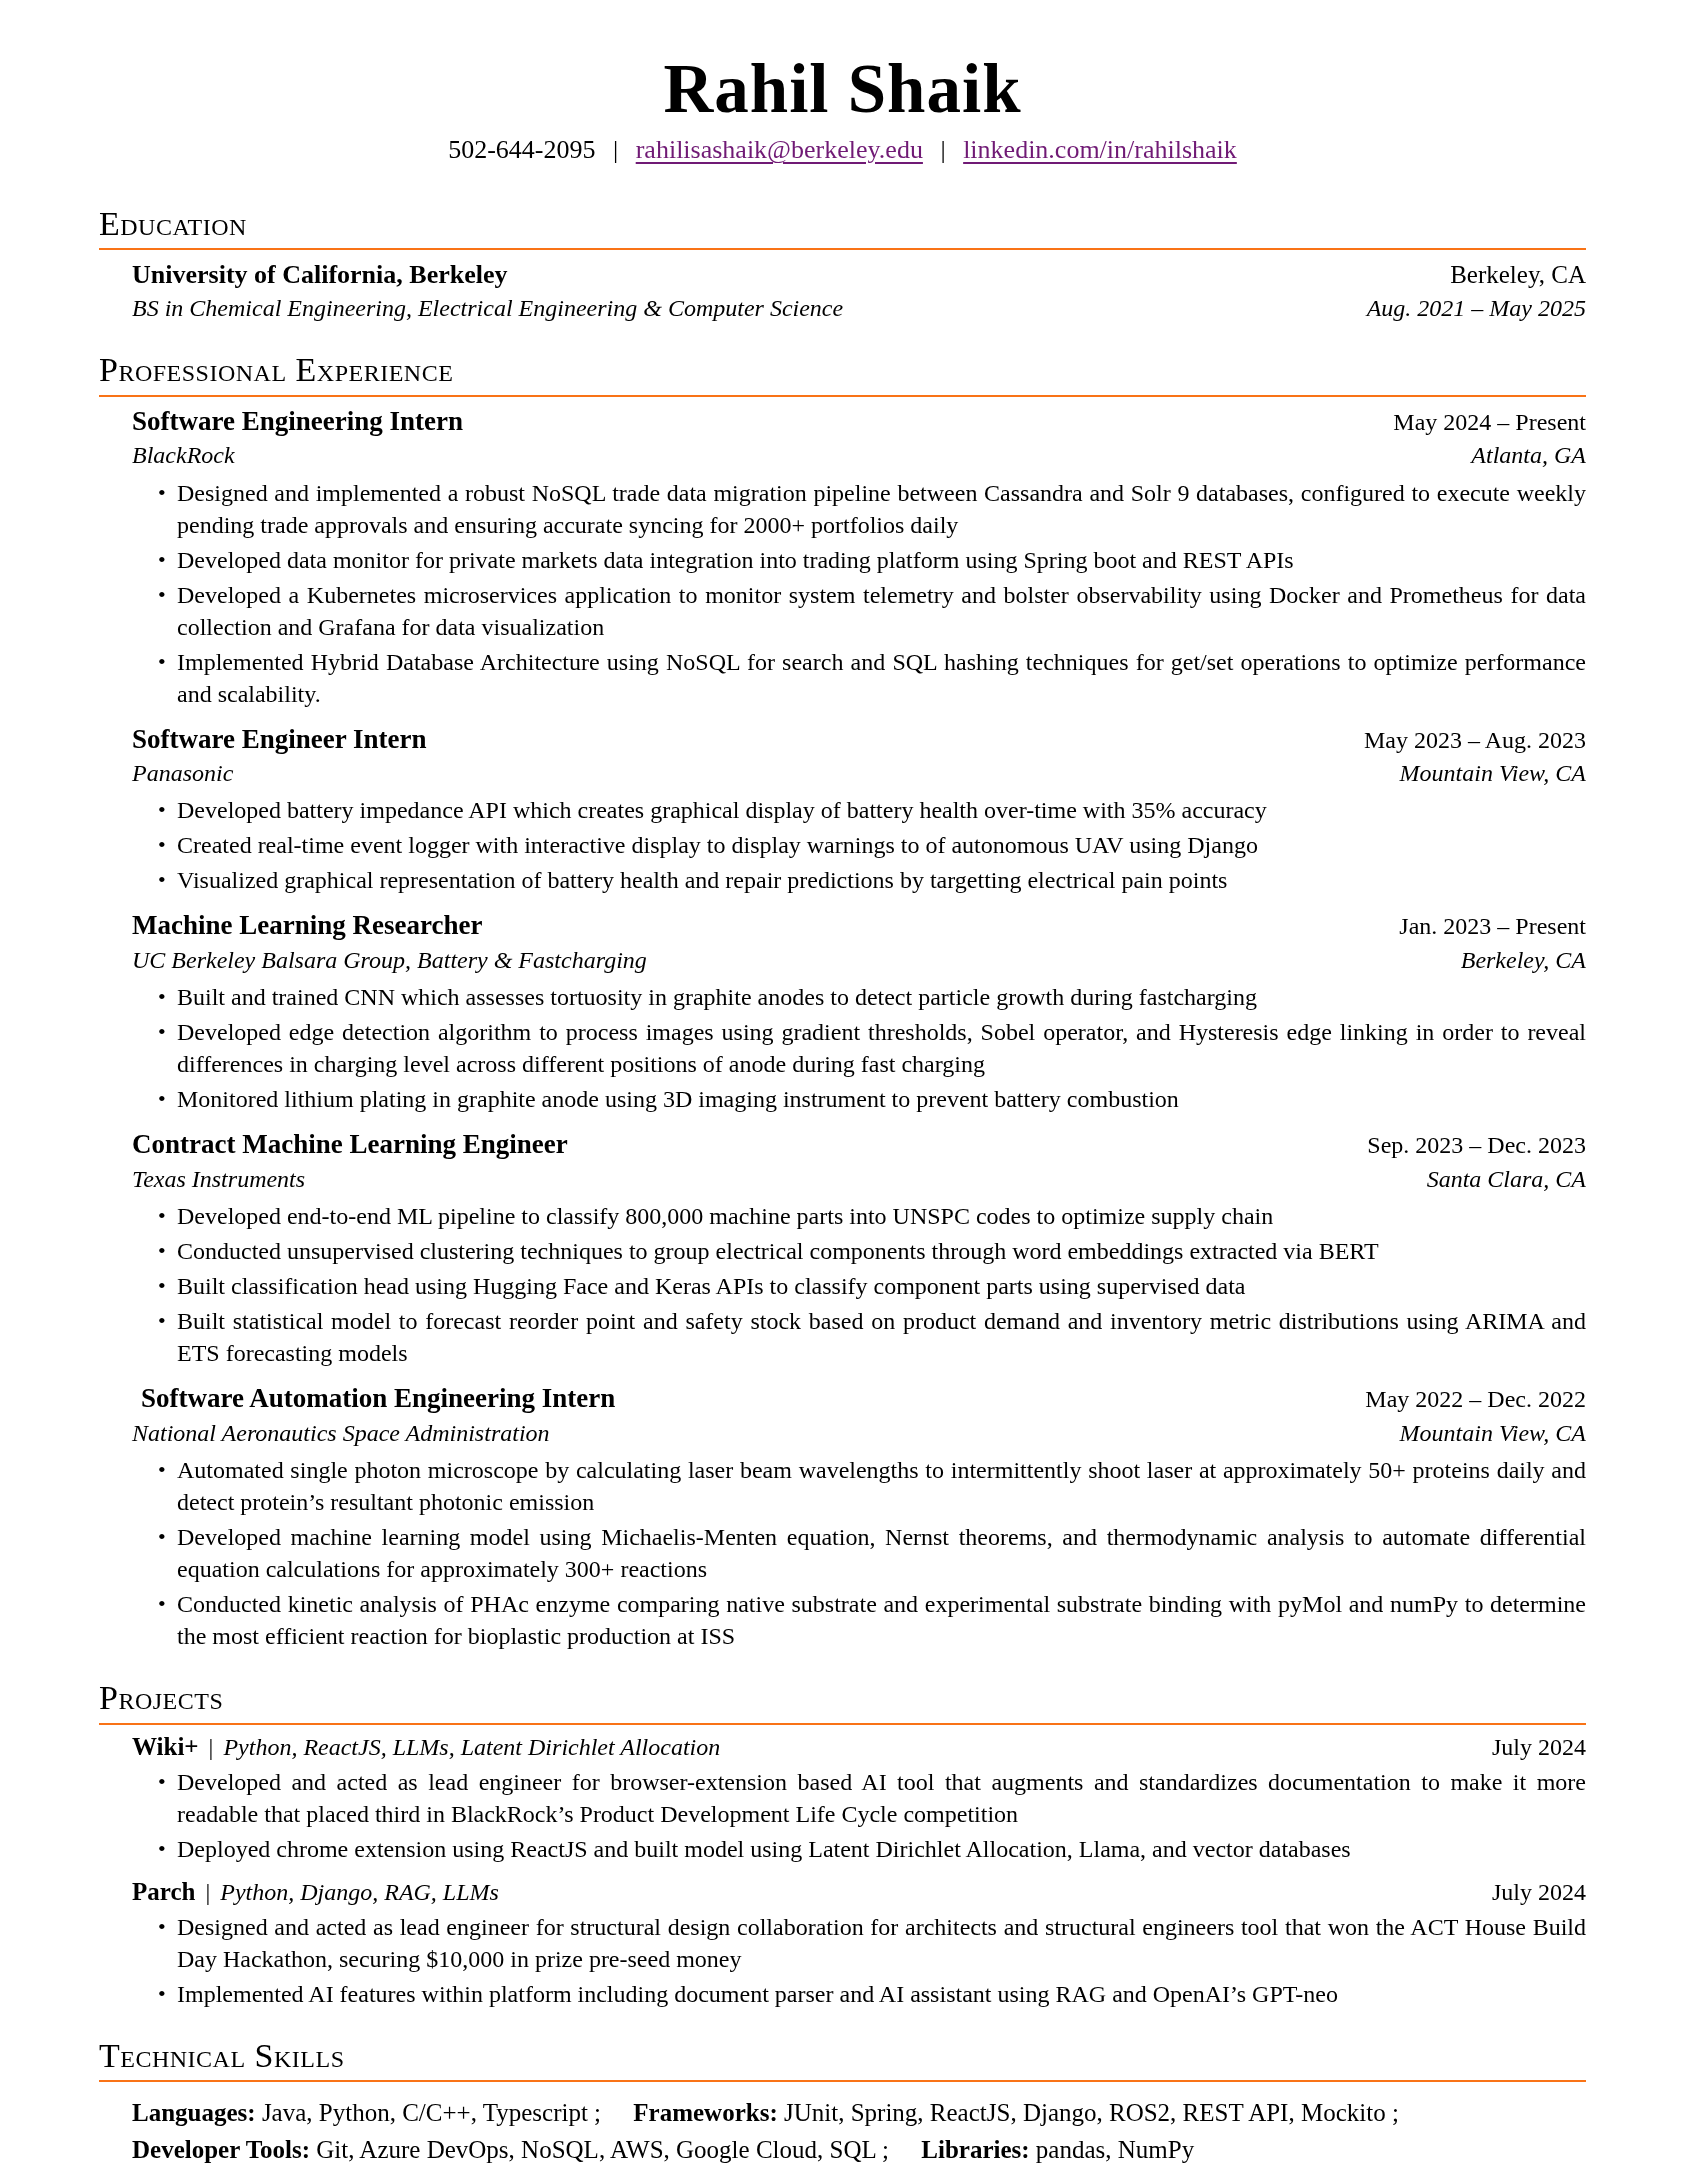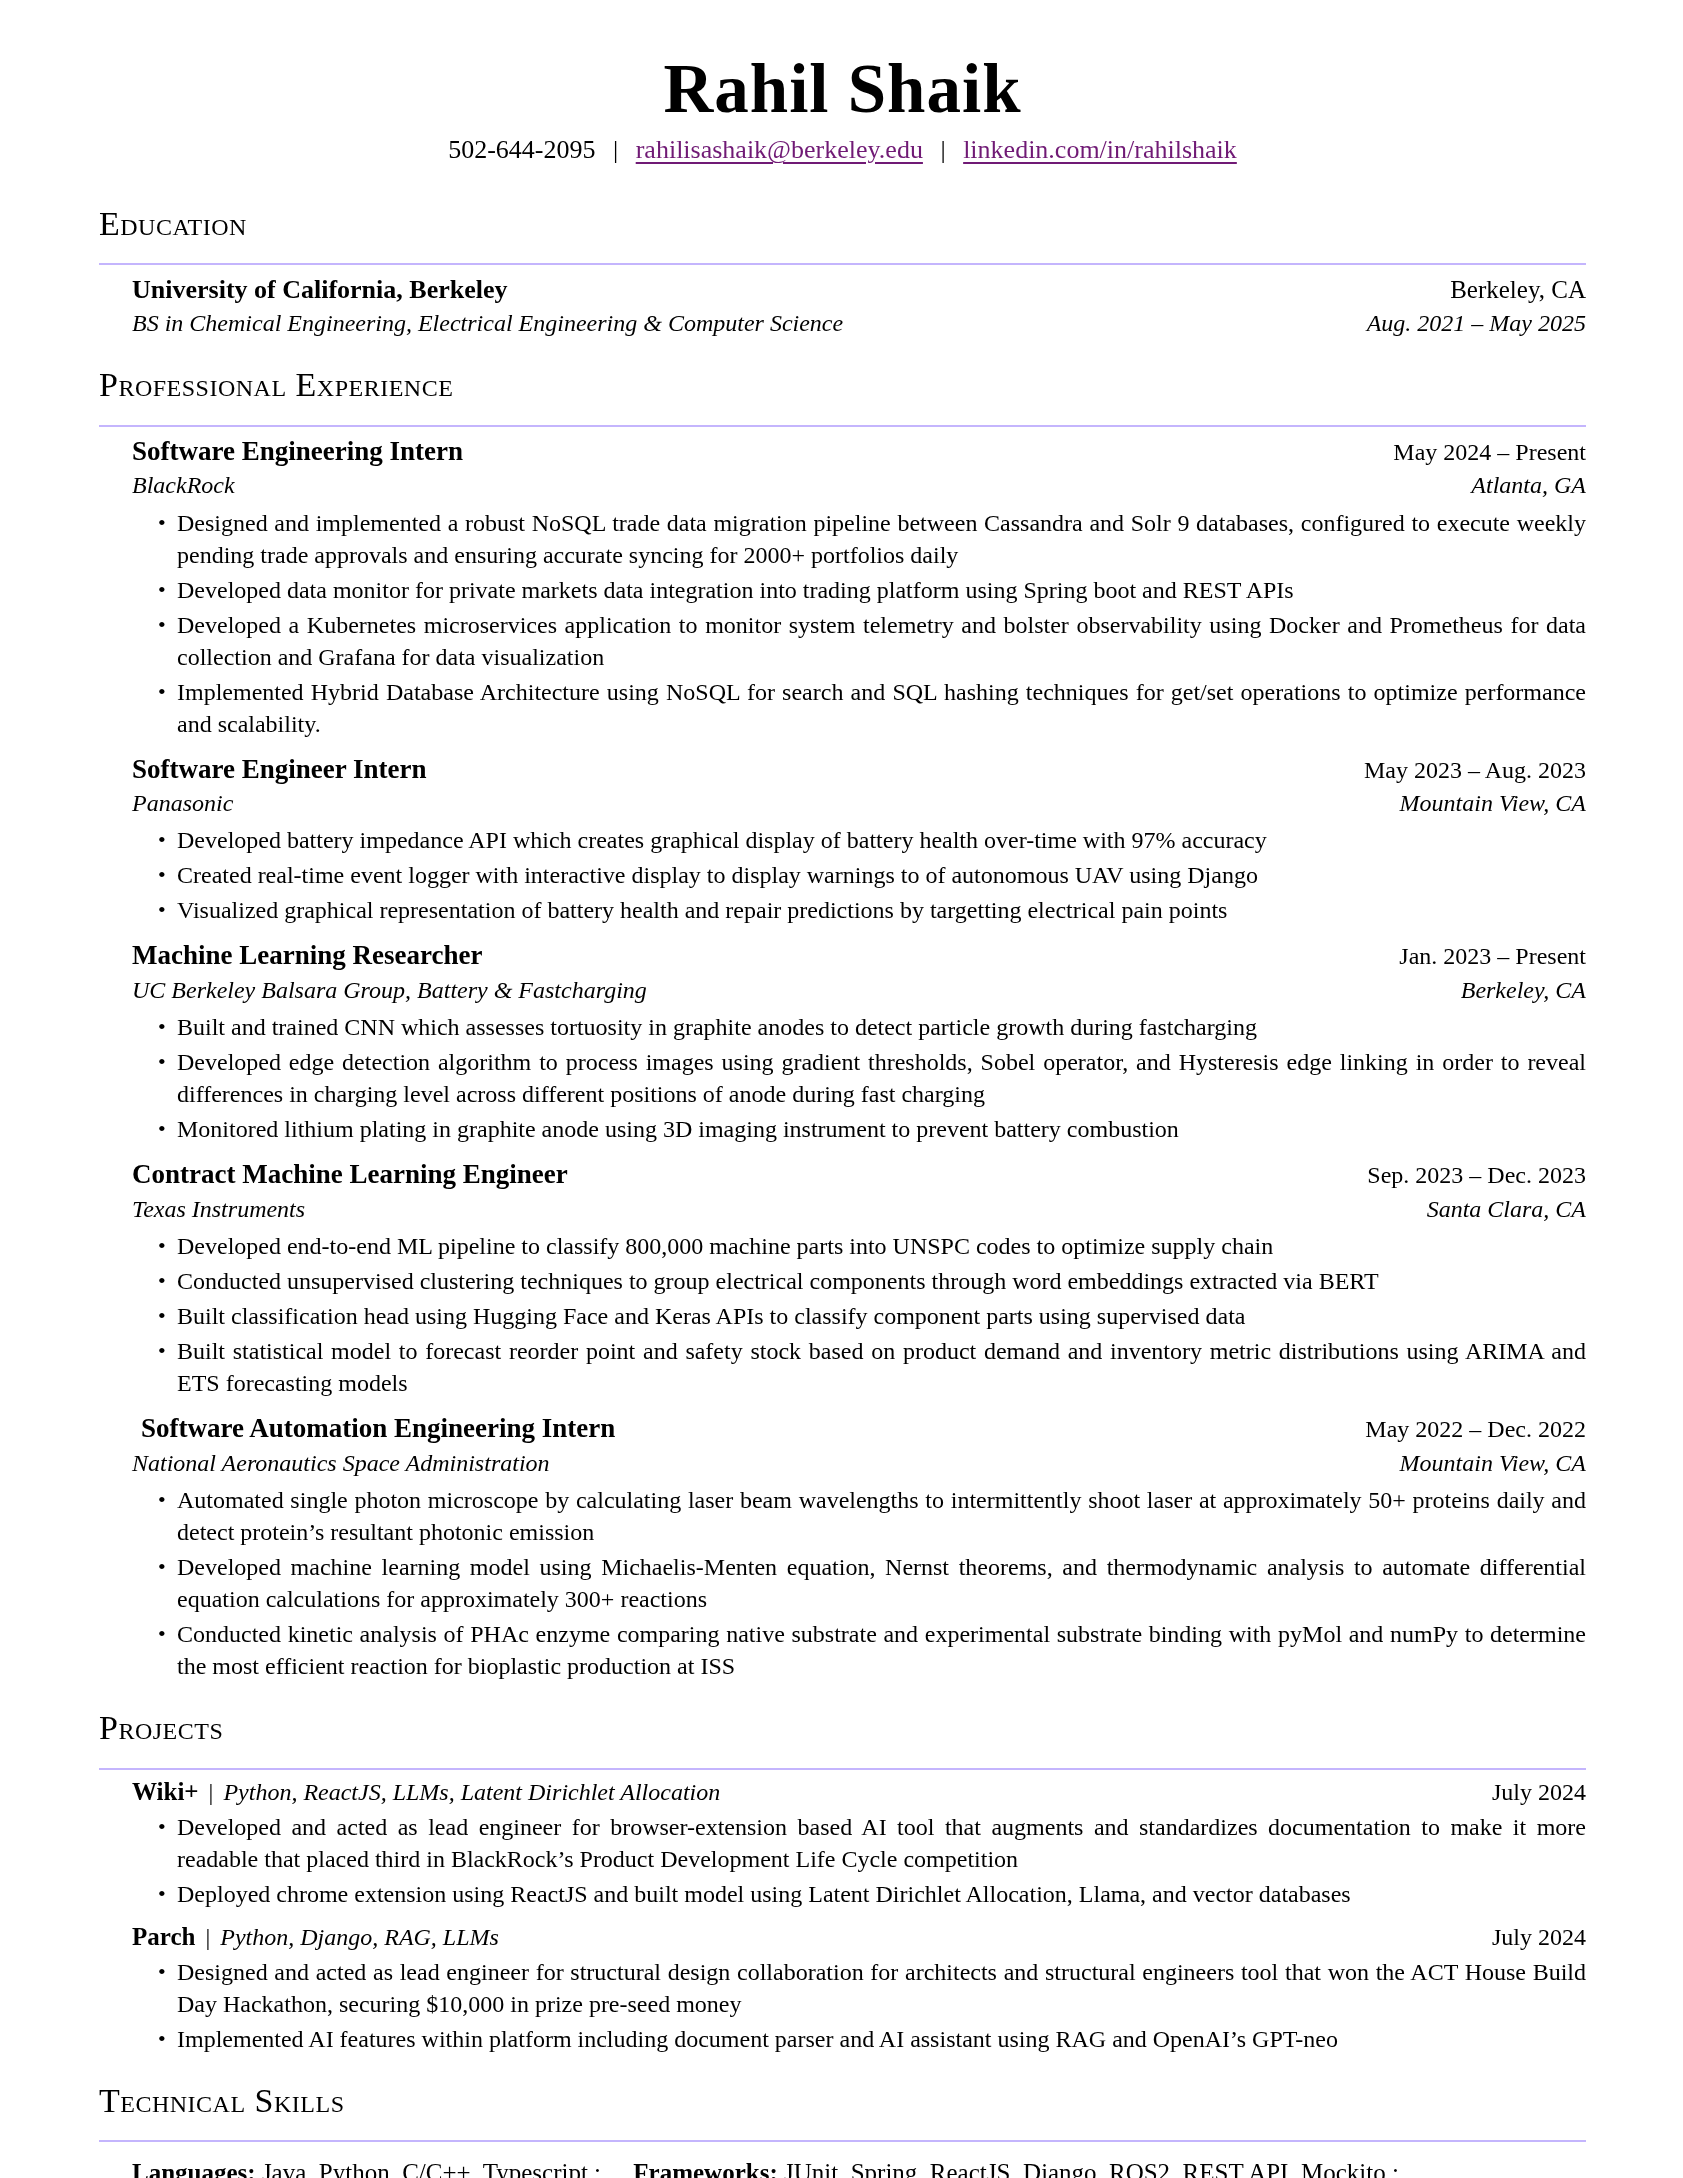--- a/index.html
+++ b/index.html
@@ -26,21 +26,21 @@
   .res-contact .sep { margin: 0 11px; font-weight: 400; }
   .res-contact a { color: #701a75; text-decoration: underline; text-underline-offset: 4px; cursor: pointer; }
 
   
   .section { margin-top: 27px; }
   .section.first { margin-top: 39px; }
   .section-title {
     margin: 0; font-weight: 400;
     font-size: 34px; line-height: 1.1;
     font-variant: small-caps; letter-spacing: 0.5px;
-    border-bottom: 2px solid #c4b5fd; padding-bottom: 21px;
+    border-bottom: 2px solid #f97316; padding-bottom: 6px;
   }
 
   
   .entry { margin-left: 33px; margin-top: 13px; }
   .entry.tight { margin-top: 8px; }
   .row { display: flex; justify-content: space-between; align-items: baseline; }
   .right { white-space: nowrap; text-align: right; }
 
   .school { font-weight: 700; font-size: 26px; line-height: 1.3; }
   .plain-right { font-size: 25px; }
@@ -130,21 +130,21 @@
     <article class="entry">
       <div class="row">
         <span class="job-title">Software Engineer Intern</span>
         <span class="job-date right">May 2023 – Aug. 2023</span>
       </div>
       <div class="row company-row">
         <span class="company">Panasonic</span>
         <span class="location right">Mountain View, CA</span>
       </div>
       <ul class="bullets">
-        <li>Developed battery impedance API which creates graphical display of battery health over-time with 97% accuracy</li>
+        <li>Developed battery impedance API which creates graphical display of battery health over-time with 35% accuracy</li>
         <li>Created real-time event logger with interactive display to display warnings to of autonomous UAV using Django</li>
         <li>Visualized graphical representation of battery health and repair predictions by targetting electrical pain points</li>
       </ul>
     </article>
 
     <article class="entry">
       <div class="row">
         <span class="job-title">Machine Learning Researcher</span>
         <span class="job-date right">Jan. 2023 – Present</span>
       </div>

